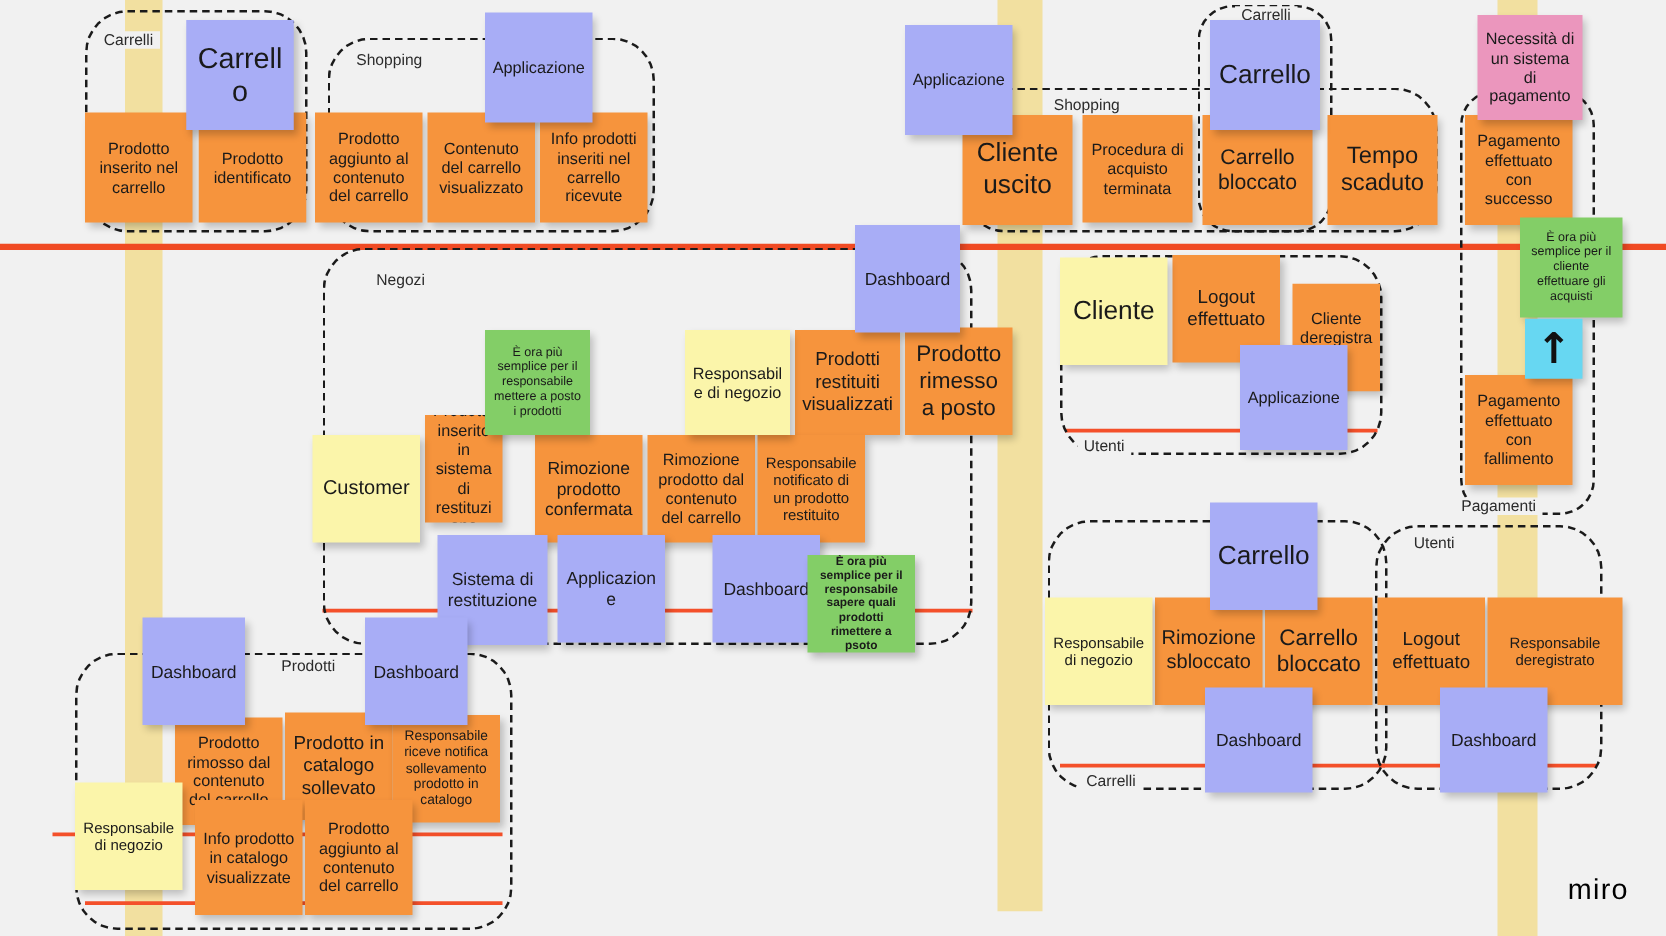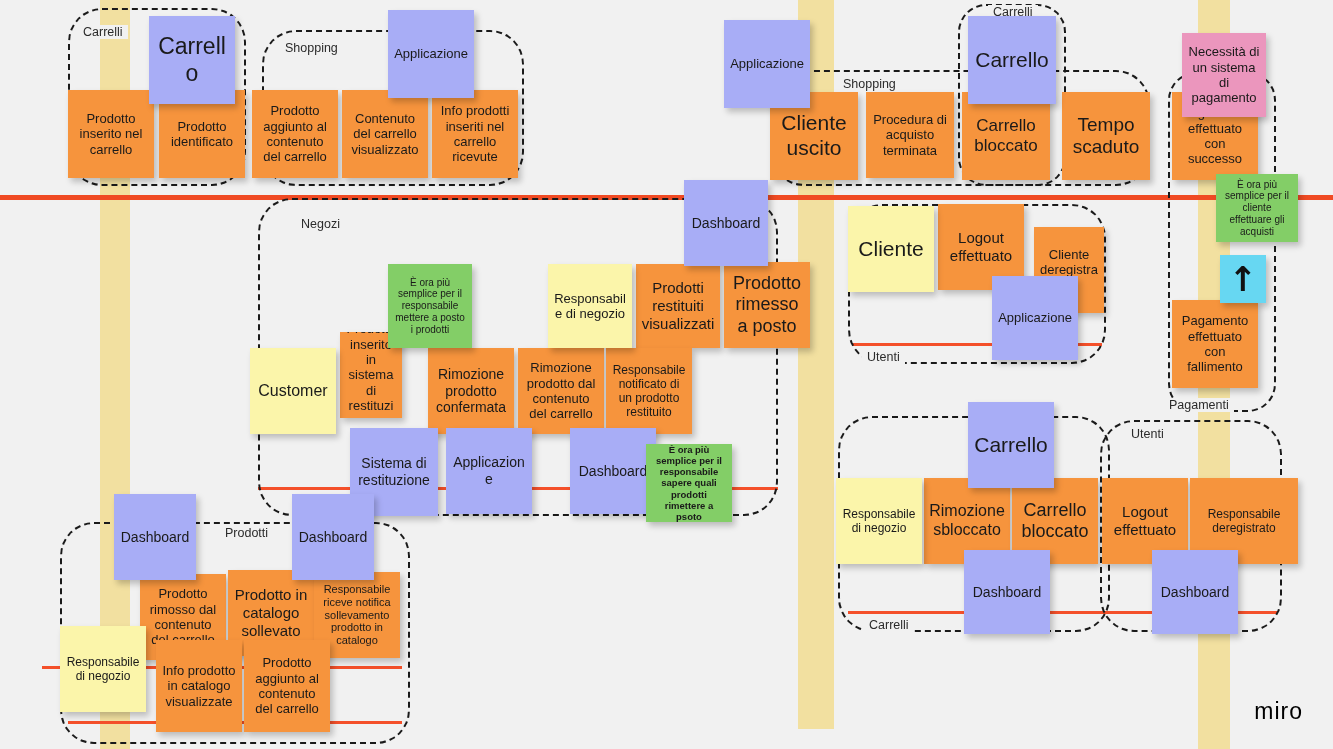--- a/index.html
+++ b/index.html
@@ -66,21 +66,21 @@
     overflow: hidden;
     word-wrap: break-word;
     font-family: "Liberation Sans", sans-serif;
   }
   .note span { display: block; width: 100%; }
 
   .n-orange { background: #f6943d; z-index: 6; }
   .n-blue   { background: #a8adf6; z-index: 8; }
   .n-yellow { background: #fbf5aa; z-index: 7; }
   .n-green  { background: #83ce67; z-index: 9; }
-  .n-pink   { background: #eb96bd; z-index: 9; margin-top: 21px; }
+  .n-pink   { background: #eb96bd; z-index: 9; }
   .n-cyan   { background: #67d7f2; z-index: 10; }
 
   .arrow-glyph {
     font-size: 34px;
     line-height: 1;
     font-weight: bold;
     color: #111;
     font-family: "DejaVu Sans", sans-serif;
   }
 
@@ -176,21 +176,21 @@
   <div class="note n-orange" style="left:1062px;top:92px; width:88px; height:88px; font-size:19px;">
     <span>Tempo scaduto</span>
   </div>
 
   <div class="note n-pink" style="left:1182px;top:12px; width:84px; height:84px; font-size:13px;">
     <span>Necessità di un sistema di pagamento</span>
   </div>
   <div class="note n-orange" style="left:1172px;top:92px; width:86px; height:88px; font-size:13px;">
     <span>Pagamento effettuato con successo</span>
   </div>
-  <div class="note n-green" style="left:1216px;top:174px; width:82px; height:68px; font-size:10px;">
+  <div class="note n-green" style="left:1216px;top:174px; width:82px; height:80px; font-size:10px;">
     <span>È ora più semplice per il cliente effettuare gli acquisti</span>
   </div>
   <div class="note n-cyan" style="left:1220px;top:255px; width:46px; height:48px;">
     <span class="arrow-glyph">↑</span>
   </div>
   <div class="note n-orange" style="left:1172px;top:300px; width:86px; height:88px; font-size:13px;">
     <span>Pagamento effettuato con fallimento</span>
   </div>
 
   <div class="note n-blue" style="left:684px; top:180px; width:84px; height:86px; font-size:14px;">

